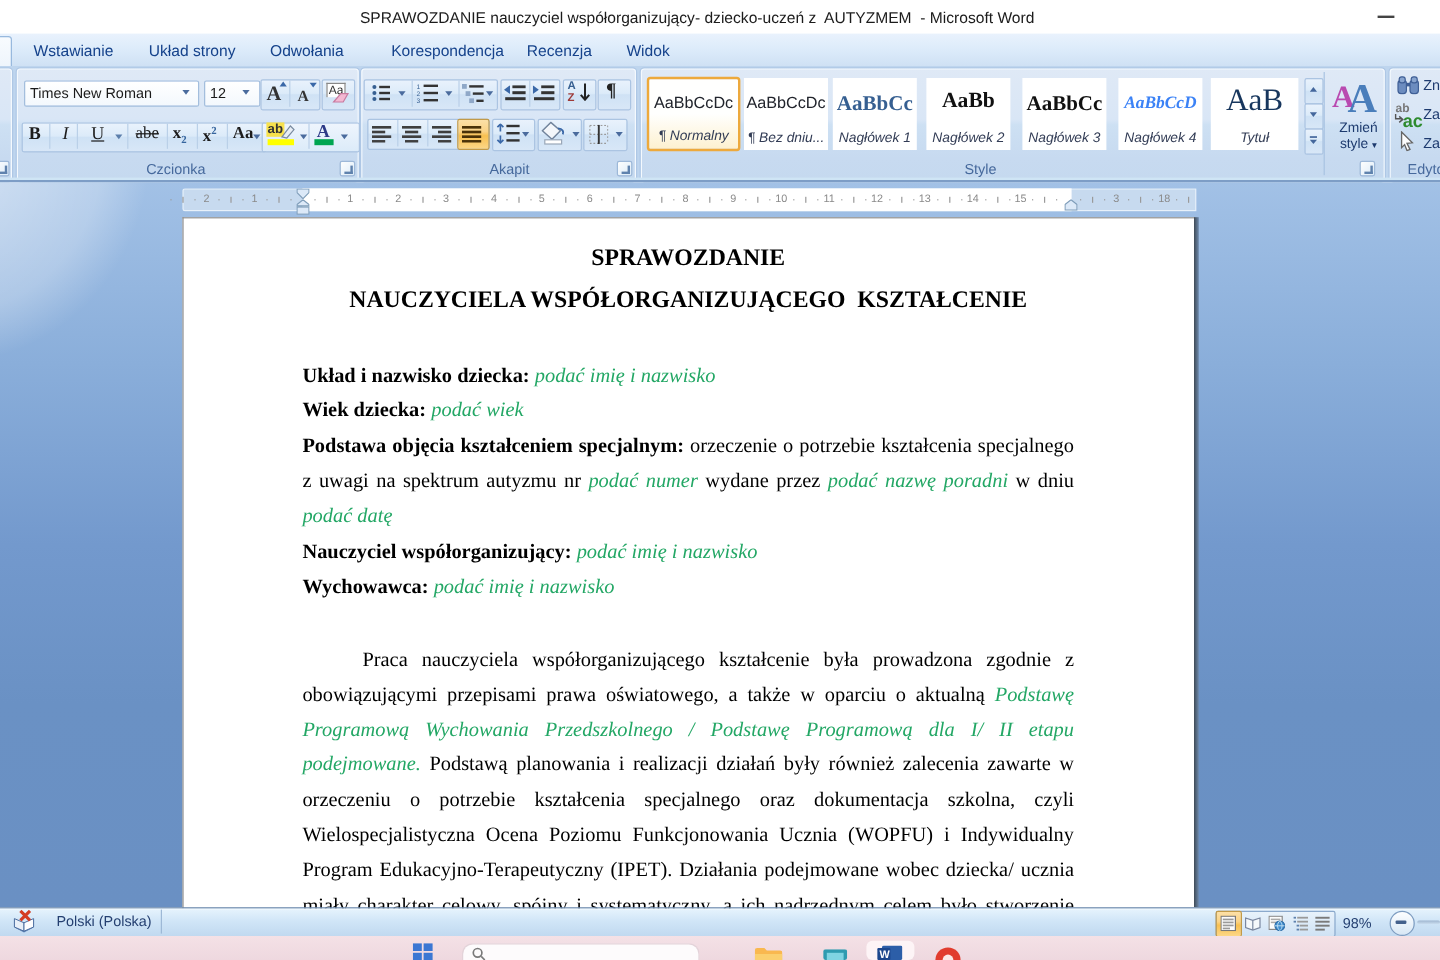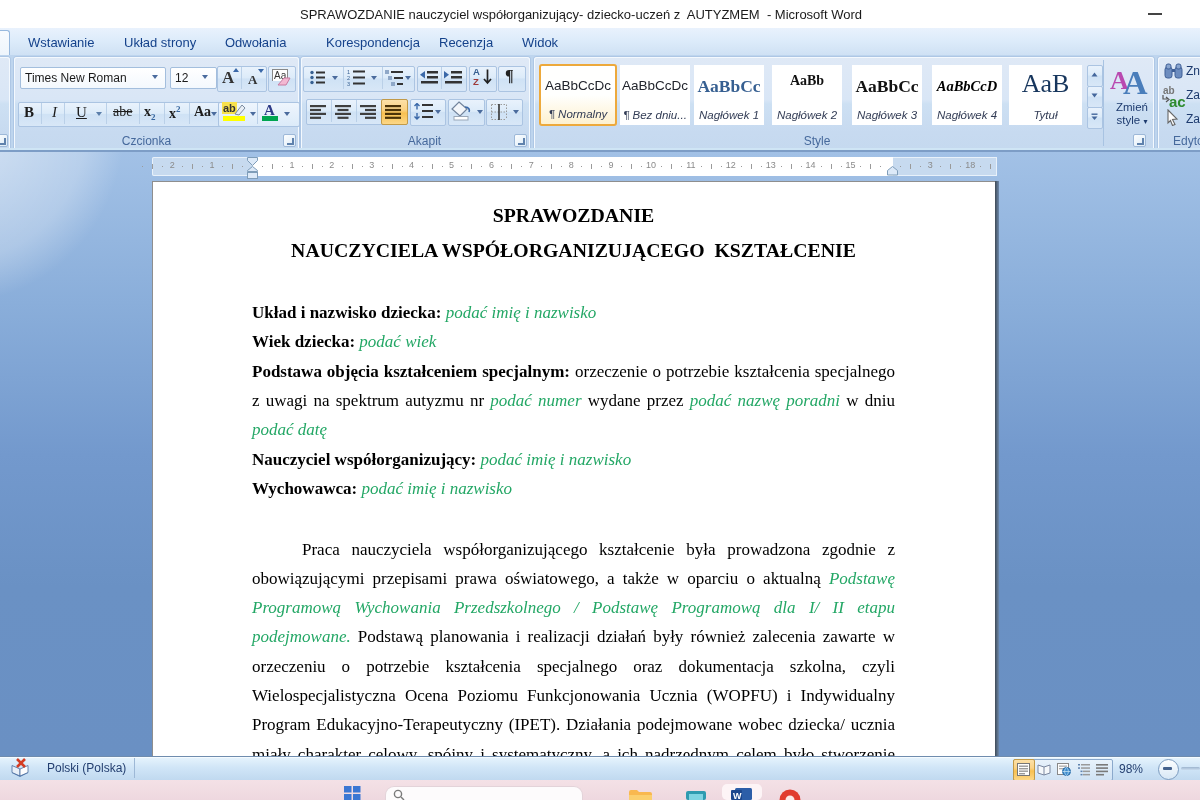--- a/index.html
+++ b/index.html
@@ -255,29 +255,29 @@
       </div>
       <div class="abs stile" style="left:86px;width:70px;">
         <div class="sam" style="font-size:13.5px;top:13px;">AaBbCcDc</div>
         <div class="lab">¶ Bez dniu...</div>
       </div>
       <div class="abs stile" style="left:160px;width:70px;">
         <div class="sam" style="font-size:17.5px;top:11px;font-family:'Liberation Serif',serif;font-weight:bold;color:#365f91;">AaBbC‌c</div>
         <div class="lab">Nagłówek 1</div>
       </div>
       <div class="abs stile" style="left:238px;width:70px;">
-        <div class="sam" style="font-size:14px;top:8px;font-family:'Liberation Serif',serif;font-weight:bold;color:#111;">AaBb</div>
+        <div class="sam" style="font-size:18px;top:8px;font-family:'Liberation Serif',serif;font-weight:bold;color:#111;">AaBb</div>
         <div class="lab">Nagłówek 2</div>
       </div>
       <div class="abs stile" style="left:318px;width:70px;">
         <div class="sam" style="font-size:17.5px;top:11px;font-family:'Liberation Serif',serif;font-weight:bold;color:#111;">AaBbC‌c</div>
         <div class="lab">Nagłówek 3</div>
       </div>
       <div class="abs stile" style="left:398px;width:70px;">
-        <div class="sam" style="font-size:14.5px;top:13px;font-family:'Liberation Serif',serif;font-weight:bold;font-style:italic;color:#000000;">AaBbCcD</div>
+        <div class="sam" style="font-size:14.5px;top:13px;font-family:'Liberation Serif',serif;font-weight:bold;font-style:italic;color:#3b82f6;">AaBbCcD</div>
         <div class="lab">Nagłówek 4</div>
       </div>
       <div class="abs stile" style="left:475px;width:73px;">
         <div class="sam" style="font-size:26px;top:4px;font-family:'Liberation Serif',serif;color:#17365d;">AaB</div>
         <div class="lab">Tytuł</div>
       </div>
 
       <div class="abs btnbox" style="left:553px;top:8px;width:14px;height:20px;"></div>
       <svg class="abs" style="left:557px;top:15px;" width="7" height="5">
           <path d="M0.5 4.5 L3.5 0.5 L6.5 4.5 Z" fill="#44679c"></path>

